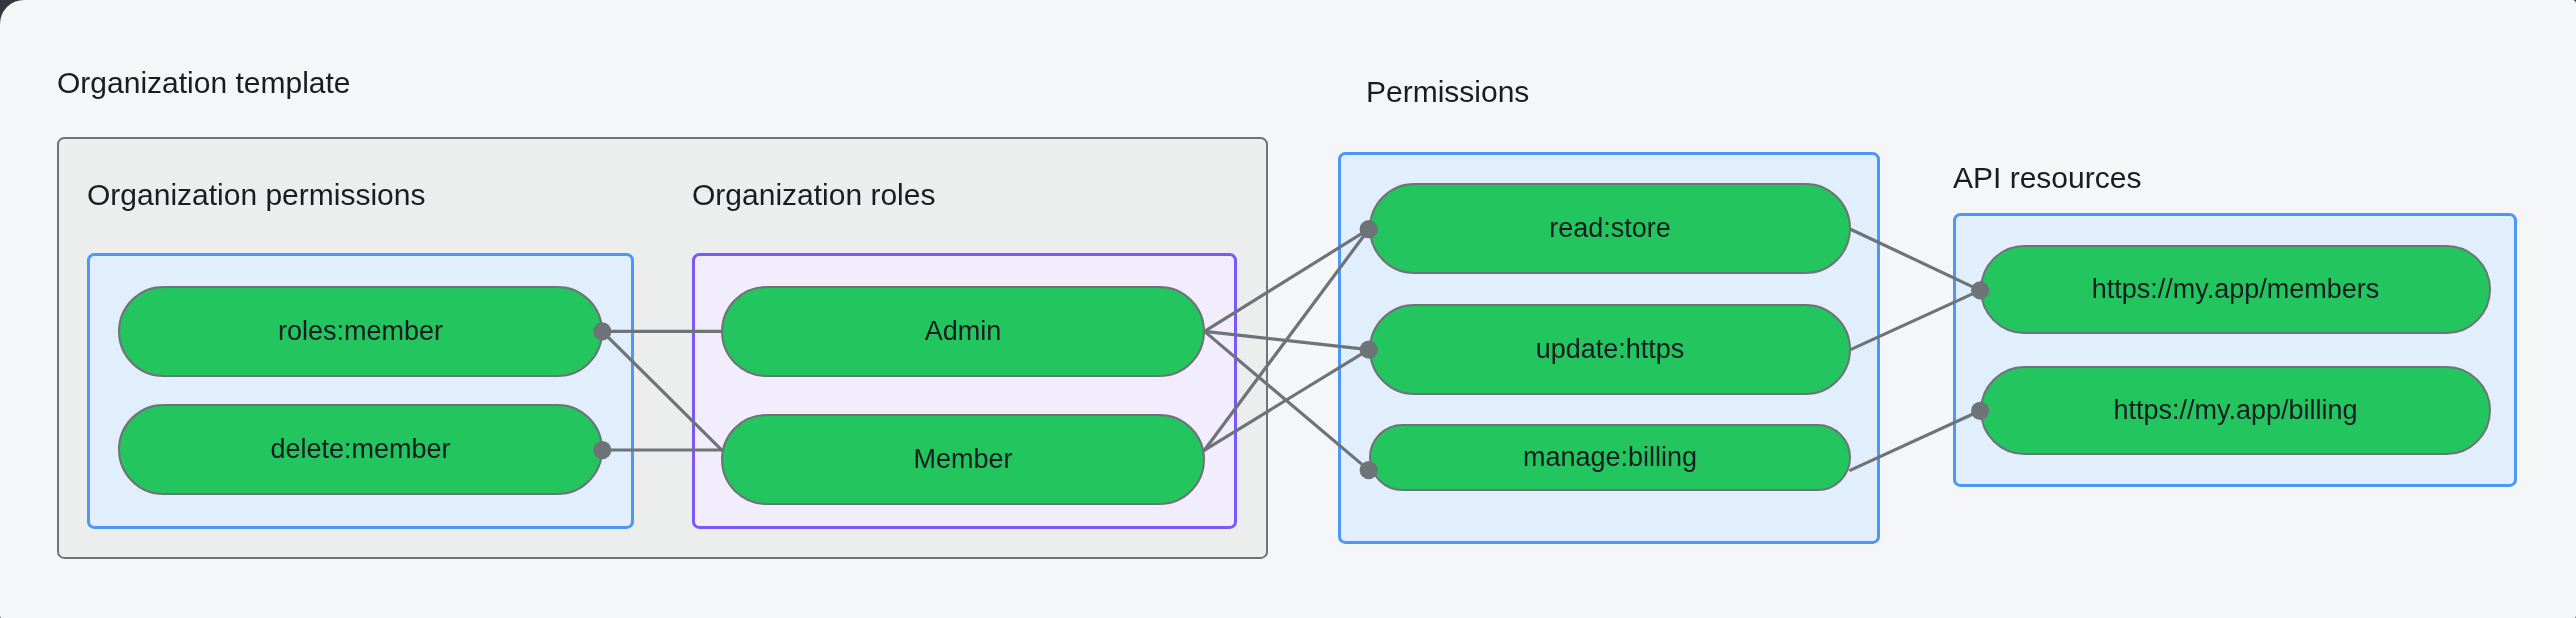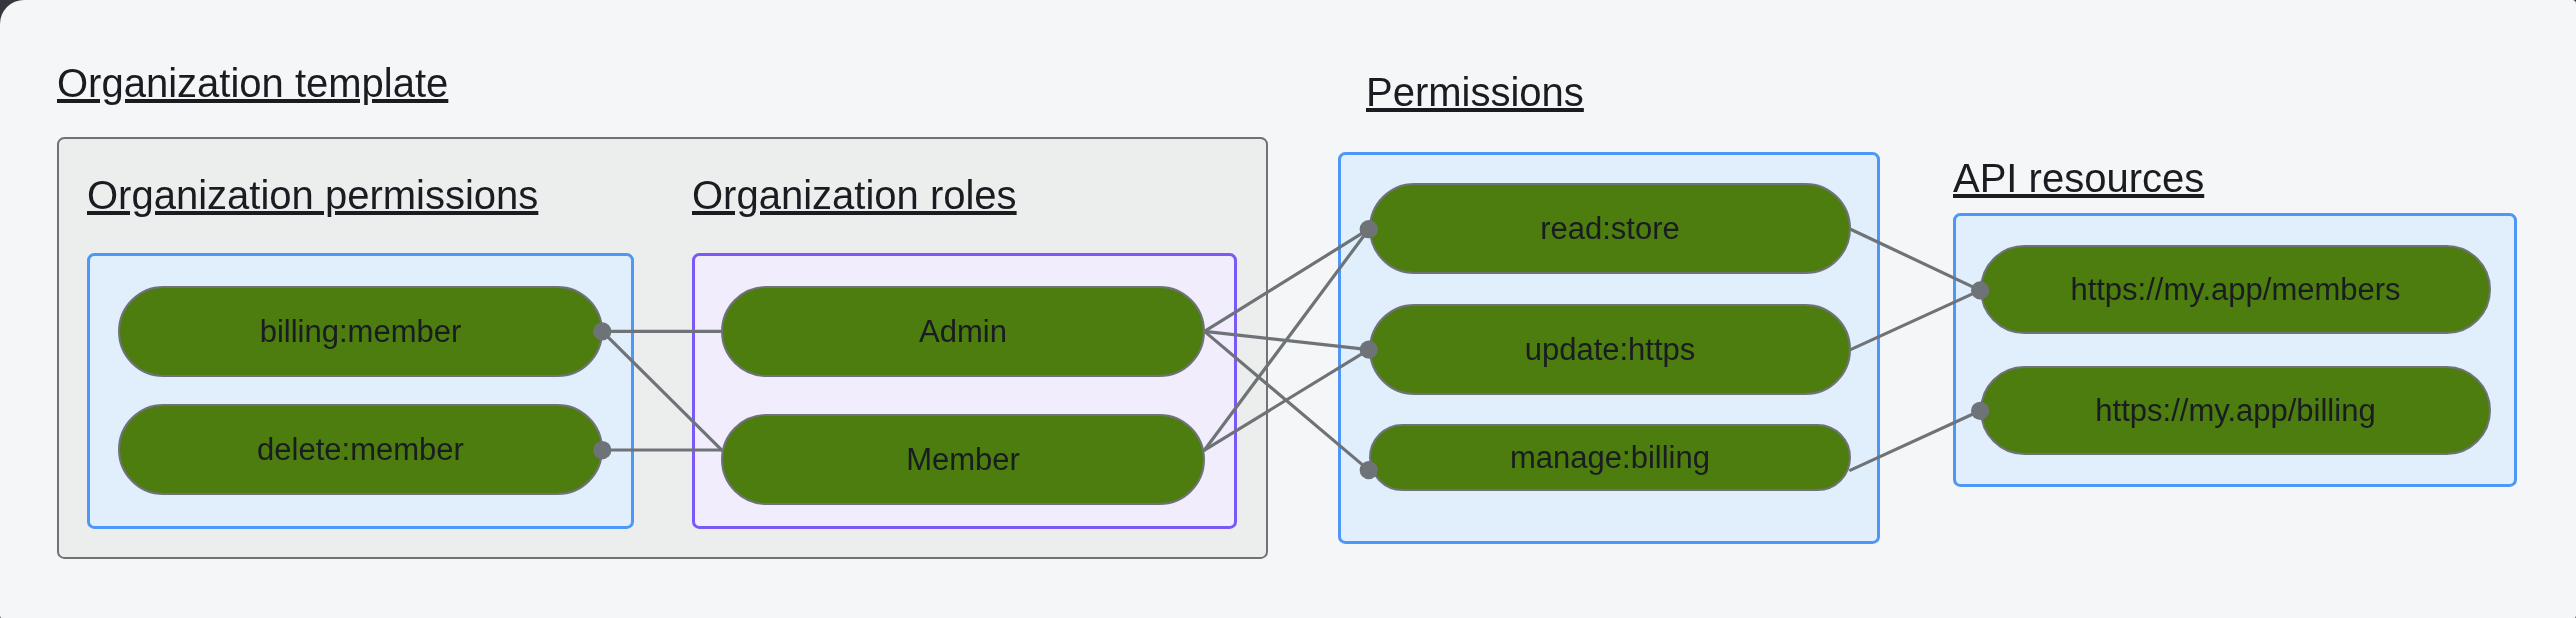--- a/index.html
+++ b/index.html
@@ -10,35 +10,35 @@
   }
   .box{position:absolute;box-sizing:border-box;border-radius:7.3px;z-index:1;}
   .box-gray{background:#ECEDED;border:2.7px solid #6E7378;}
   .box-blue{background:#E1EEFC;border:3.7px solid #4E97F7;}
   .box-purple{background:#F2EDFC;border:3.7px solid #7B58F8;}
   .box-org-template{left:57px;top:137px;width:1211px;height:422px;}
   .box-org-permissions{left:87px;top:253px;width:547px;height:276px;}
   .box-org-roles{left:692px;top:253px;width:545px;height:276px;}
   .box-permissions{left:1338px;top:152px;width:542px;height:392px;}
   .box-api-resources{left:1953px;top:213px;width:564px;height:274px;}
-  .lbl{position:absolute;font-size:40px;line-height:38px;color:#191C20;z-index:1;white-space:nowrap;text-decoration:underline;}
+  .lbl{position:absolute;font-size:30px;line-height:38px;color:#191C20;z-index:1;white-space:nowrap;}
   .lbl-org-template{left:57px;top:64px;}
   .lbl-org-permissions{left:87px;top:176px;}
   .lbl-org-roles{left:692px;top:176px;}
   .lbl-permissions{left:1338px;top:73px;margin-left:28px;}
   .lbl-api-resources{left:1953px;top:159px;}
   .layer{position:absolute;left:0;top:0;width:2576px;height:619px;pointer-events:none;}
   #edges-layer{z-index:2;}
   #nodes-layer{position:absolute;left:0;top:0;width:2576px;height:619px;z-index:3;}
   #dots-layer{z-index:4;}
   .pill{
-    position:absolute;box-sizing:border-box;background:#4d7c0f;
+    position:absolute;box-sizing:border-box;background:#22c55e;
     border:2.7px solid #6E7378;border-radius:912px;
     display:flex;align-items:center;justify-content:center;
-    font-size:31px;color:#191C20;white-space:nowrap;
+    font-size:27px;color:#191C20;white-space:nowrap;
   }
 </style>
 </head>
 <body>
 
 <div class="canvas">
 
   <div class="box box-gray box-org-template"></div>
   <div class="box box-blue box-org-permissions"></div>
   <div class="box box-purple box-org-roles"></div>
@@ -59,21 +59,21 @@
       <line x1="1320" y1="363" x2="1500" y2="383" stroke="#6E7378" stroke-width="3.5" stroke-linecap="round"></line>
       <line x1="1320" y1="363" x2="1500" y2="515" stroke="#6E7378" stroke-width="3.5" stroke-linecap="round"></line>
       <line x1="1320" y1="493" x2="1500" y2="251" stroke="#6E7378" stroke-width="3.5" stroke-linecap="round"></line>
       <line x1="1320" y1="493" x2="1500" y2="383" stroke="#6E7378" stroke-width="3.5" stroke-linecap="round"></line>
       <line x1="2028" y1="251" x2="2170" y2="318" stroke="#6E7378" stroke-width="3.5" stroke-linecap="round"></line>
       <line x1="2028" y1="383" x2="2170" y2="318" stroke="#6E7378" stroke-width="3.5" stroke-linecap="round"></line>
       <line x1="2028" y1="515" x2="2170" y2="450" stroke="#6E7378" stroke-width="3.5" stroke-linecap="round"></line>
     </svg>
 
   <div id="nodes-layer">
-      <div class="pill" style="left: 118px; top: 286px; width: 485px; height: 91px;">billing:member</div>
+      <div class="pill" style="left: 118px; top: 286px; width: 485px; height: 91px;">roles:member</div>
       <div class="pill" style="left: 118px; top: 404px; width: 485px; height: 91px;">delete:member</div>
       <div class="pill" style="left: 721px; top: 286px; width: 484px; height: 91px;">Admin</div>
       <div class="pill" style="left: 721px; top: 414px; width: 484px; height: 91px;">Member</div>
       <div class="pill" style="left: 1369px; top: 183px; width: 482px; height: 91px;">read:store</div>
       <div class="pill" style="left: 1369px; top: 304px; width: 482px; height: 91px;">update:https</div>
       <div class="pill" style="left: 1369px; top: 424px; width: 482px; height: 67px;">manage:billing</div>
       <div class="pill" style="left: 1980px; top: 245px; width: 511px; height: 89px;">https://my.app/members</div>
       <div class="pill" style="left: 1980px; top: 366px; width: 511px; height: 89px;">https://my.app/billing</div>
     </div>
 

